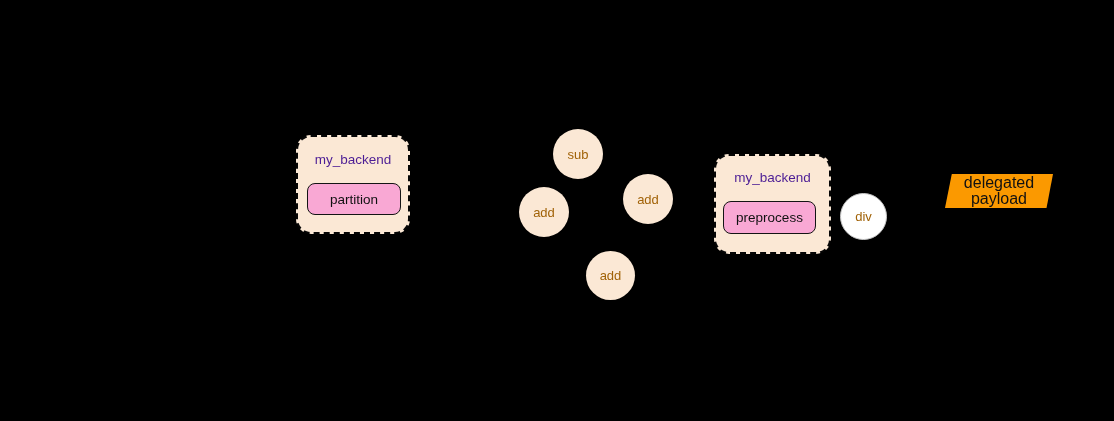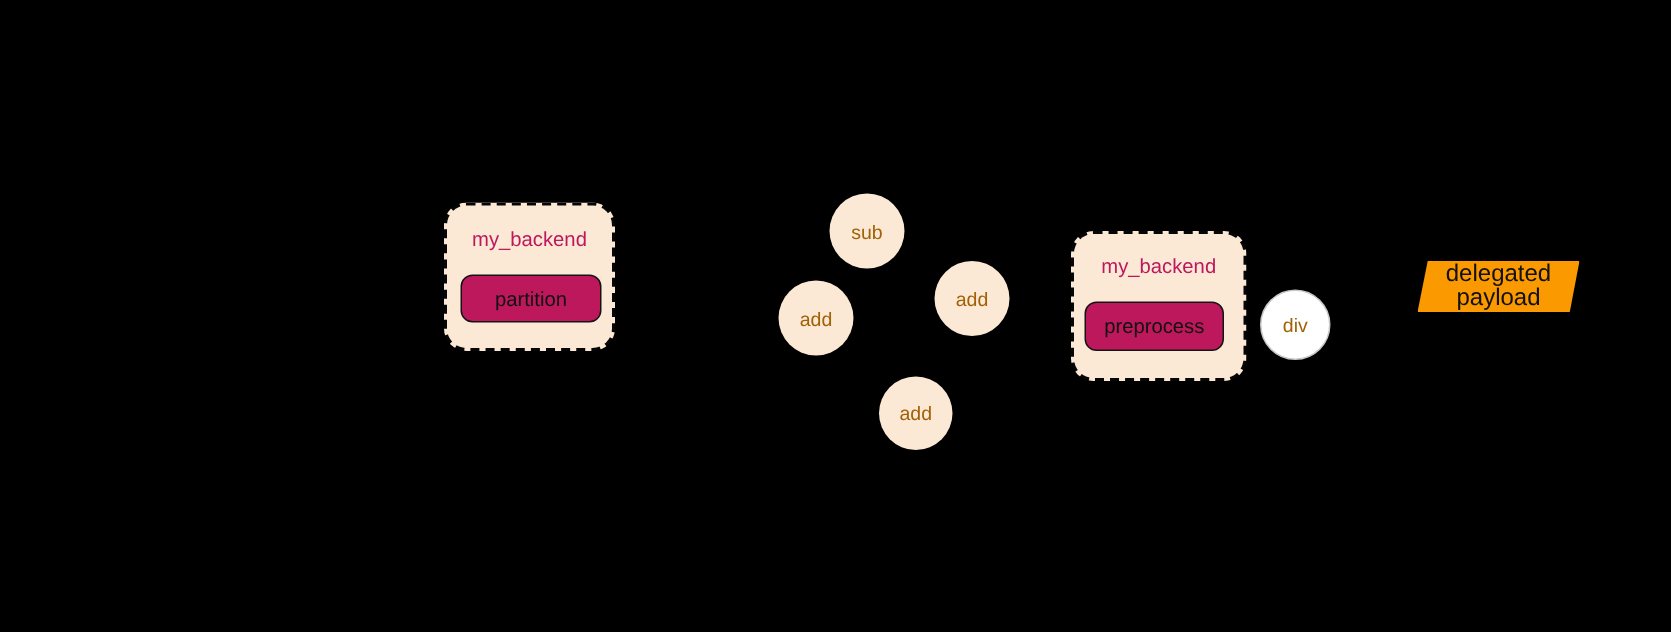--- a/index.html
+++ b/index.html
@@ -23,26 +23,26 @@
     border: 2px dashed #060606;
     border-radius: 15px;
     box-sizing: border-box;
   }
   .backend-title {
     position: absolute;
     left: 0;
     width: 100%;
     text-align: center;
     font-size: 13.5px;
-    color: #be185d;
+    color: #4c1d95;
     white-space: nowrap;
   }
   .op-box {
     position: absolute;
-    background: #be185d;
+    background: #f9a8d4;
     border: 1.5px solid #141414;
     border-radius: 8px;
     box-sizing: border-box;
     display: flex;
     align-items: center;
     justify-content: center;
     font-size: 13.5px;
     color: #111111;
   }
   

